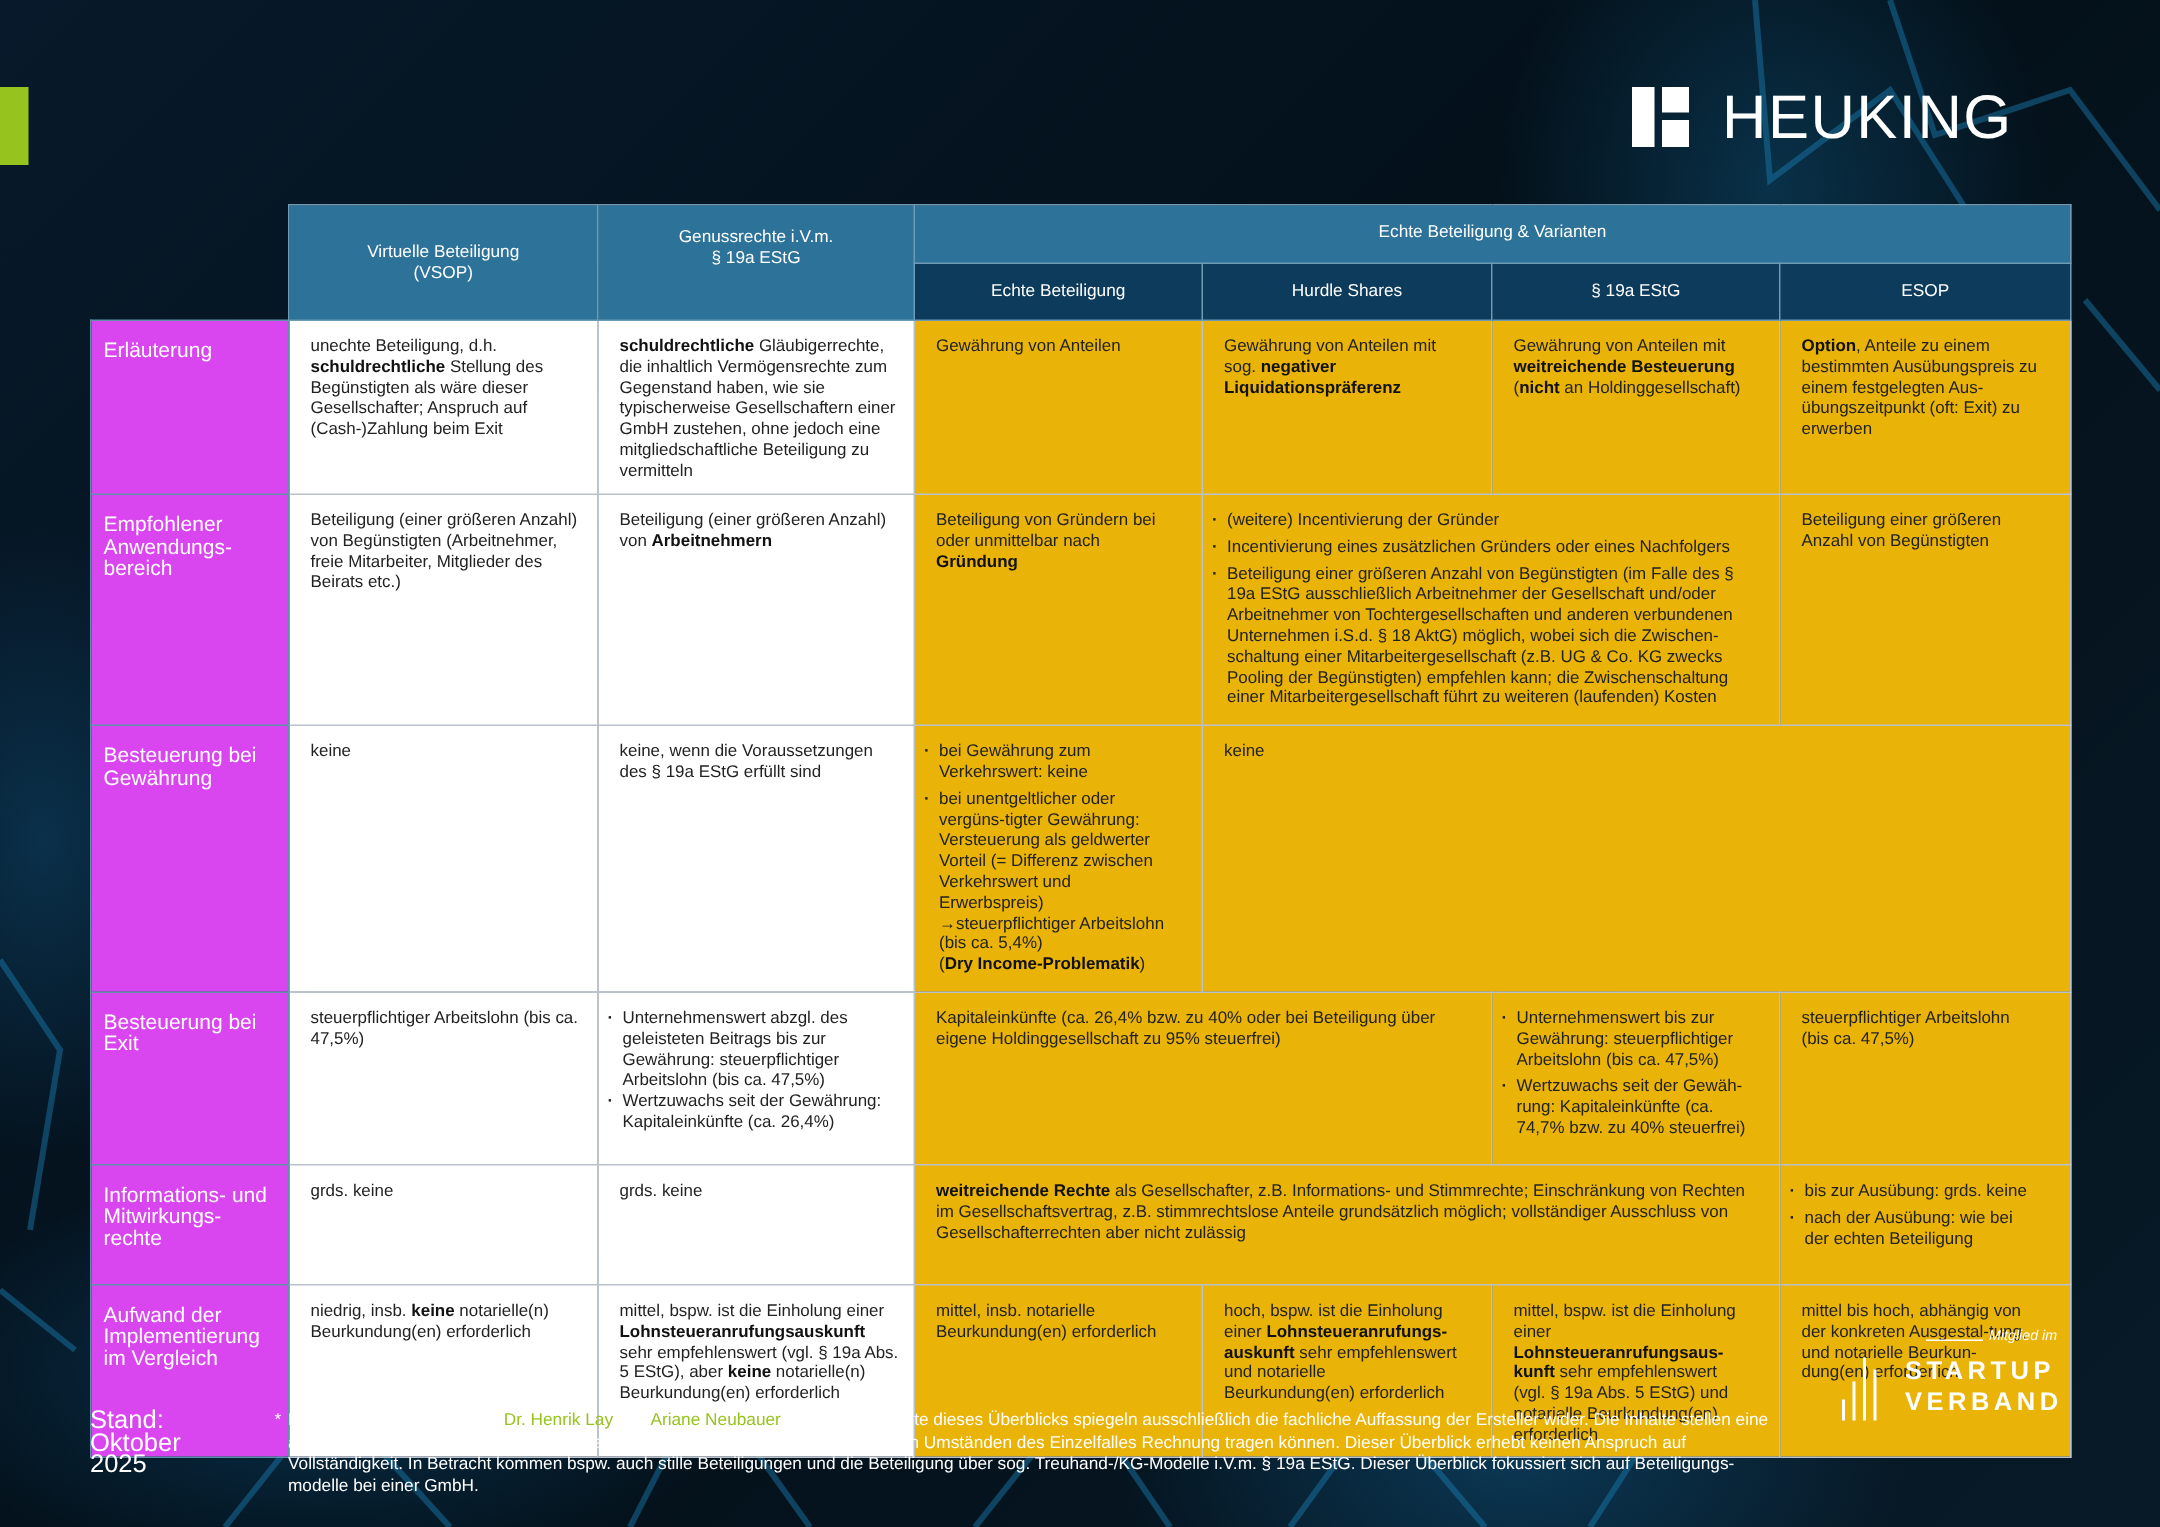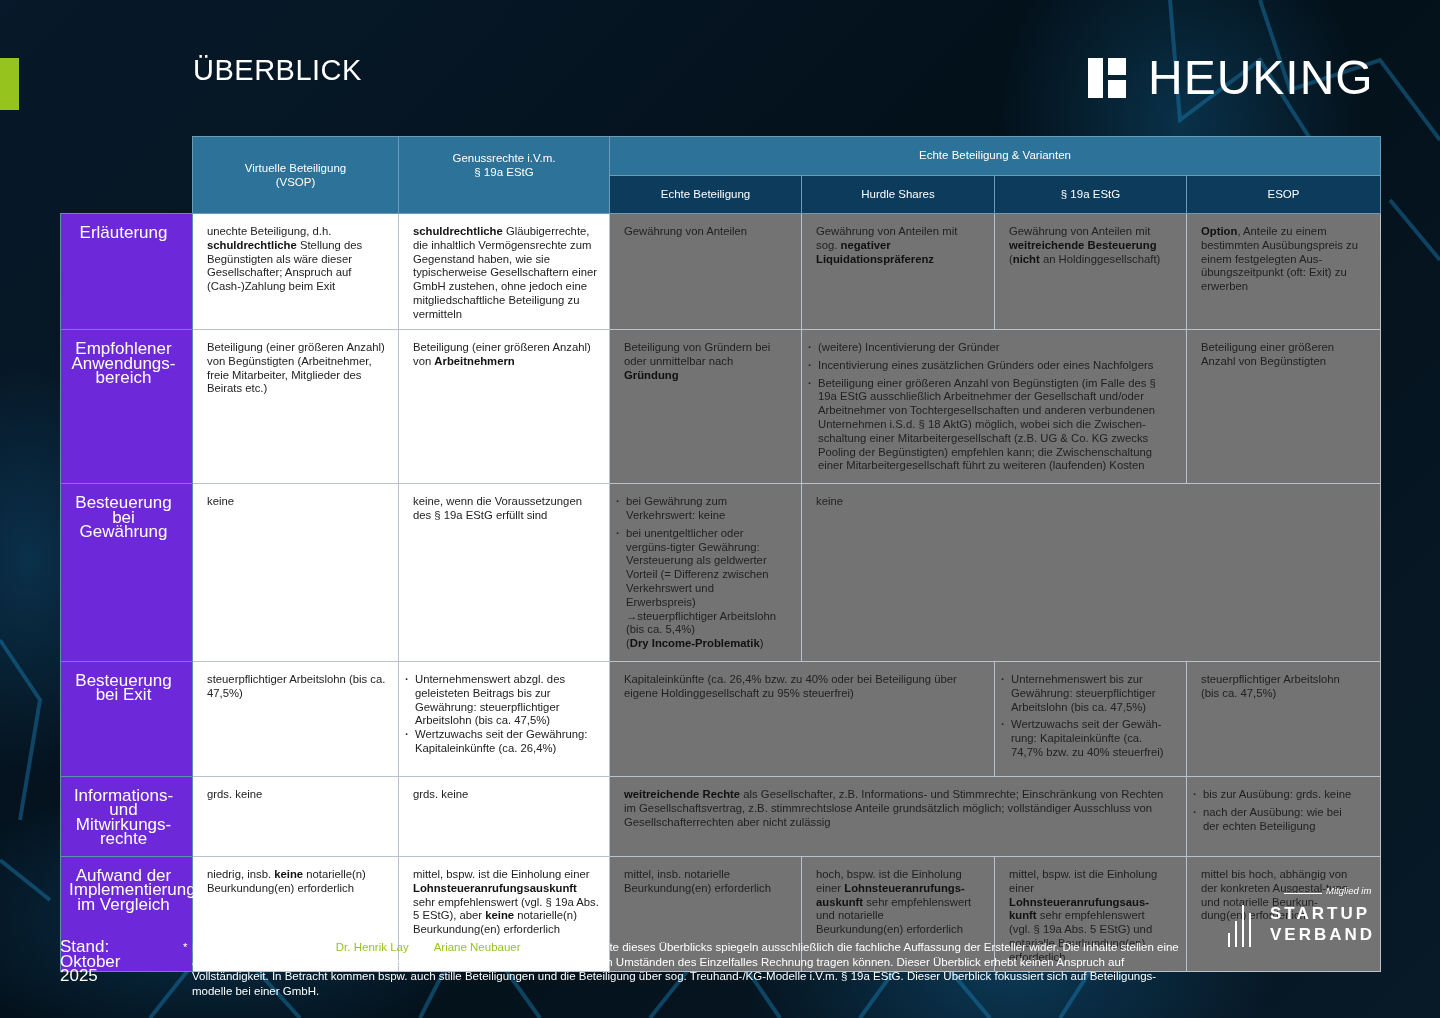--- a/index.html
+++ b/index.html
@@ -29,41 +29,41 @@
     .title-block { position: absolute; left: 193px; top: 54px; z-index: 2; color: #fff; }
     .title-main { font-size: 29px; letter-spacing: 0.5px; line-height: 32px; font-weight: 400; }
     .title-sub { font-size: 25px; line-height: 32px; font-weight: 400; }
     .title-sub .star { font-size: 18px; vertical-align: top; }
     .logo { position: absolute; left: 1088px; top: 56px; display: flex; align-items: center; z-index: 2; }
     .logo-mark { width: 38px; height: 40px; position: relative; margin-right: 22px; }
     .logo-mark span { position: absolute; background: #fff; }
     .logo-mark .a { left: 0; top: 0; width: 15px; height: 40px; }
     .logo-mark .b { left: 20px; top: 0; width: 18px; height: 17px; }
     .logo-mark .c { left: 20px; top: 22px; width: 18px; height: 18px; }
-    .logo-text { color: #fff; font-size: 48px; letter-spacing: 1px; line-height: 44px; font-weight: 400; }
+    .logo-text { color: #fff; font-size: 41px; letter-spacing: 1px; line-height: 44px; font-weight: 400; }
 
     
     .grid {
       position: absolute; left: 60px; top: 136px; width: 1320px; z-index: 2;
       font-size: 11.3px; line-height: 13.8px;
     }
     table { border-collapse: collapse; table-layout: fixed; width: 1320px; }
     td, th { border: 1px solid #b9c2cc; vertical-align: top; }
     th {
       color: #fff; font-weight: 400; font-size: 11.5px; text-align: center; vertical-align: middle;
     }
     .hd-empty { background: transparent; border: none; }
     .hd-mid { background: #2c7299; border-color: #6d9ab5; }
     .hd-dark { background: #0d3b5c; border-color: #6d9ab5; margin-left: 48px; }
     .row-label {
-      background: #6d28d9; color: #fff; text-align: center; padding: 12px 14px 0 8px;
-      font-size: 17px; line-height: 14.5px; border-color: #5f8fab;
+      background: #d946ef; color: #fff; text-align: left; padding: 12px 14px 0 8px;
+      font-size: 14px; line-height: 14.5px; border-color: #5f8fab;
     }
     .c-white { background: #ffffff; padding: 11px 8px 6px 14px; }
-    .c-grey { background: #737373; padding: 11px 20px 6px 14px; }
+    .c-grey { background: #eab308; padding: 11px 20px 6px 14px; }
     td b { font-weight: 700; color: #111; }
     ul.bl { list-style: none; }
     ul.bl li { position: relative; padding-left: 10px; margin-bottom: 4px; }
     ul.bl.tight li { margin-bottom: 0; }
     ul.bl li::before { content: "·"; position: absolute; left: 0; top: 0; font-weight: 700; }
 
     
     .stand { position: absolute; left: 60px; top: 940px; color: #fff; font-size: 17px; line-height: 14.5px; z-index: 2; }
     .footnote { position: absolute; left: 183px; top: 940px; width: 1000px; color: #fff; font-size: 11.5px; line-height: 14.5px; z-index: 2; }
     .footnote .hl { color: #97c31e; }
@@ -92,21 +92,20 @@
       <polyline points="1060,1018 1110,940"></polyline>
       <polyline points="0,640 40,700 20,820"></polyline>
       <polyline points="0,860 50,900"></polyline>
     </g>
   </svg>
 </div>
 
 <div class="accent-bar"></div>
 
 <div class="title-block">
-  <div class="title-main">ÜBERBLICK</div>
 </div>
 
 <div class="logo">
   <div class="logo-mark">
       <span class="a"></span>
       <span class="b"></span>
       <span class="c"></span>
     </div>
   <div class="logo-text">HEUKING</div>
 </div>

